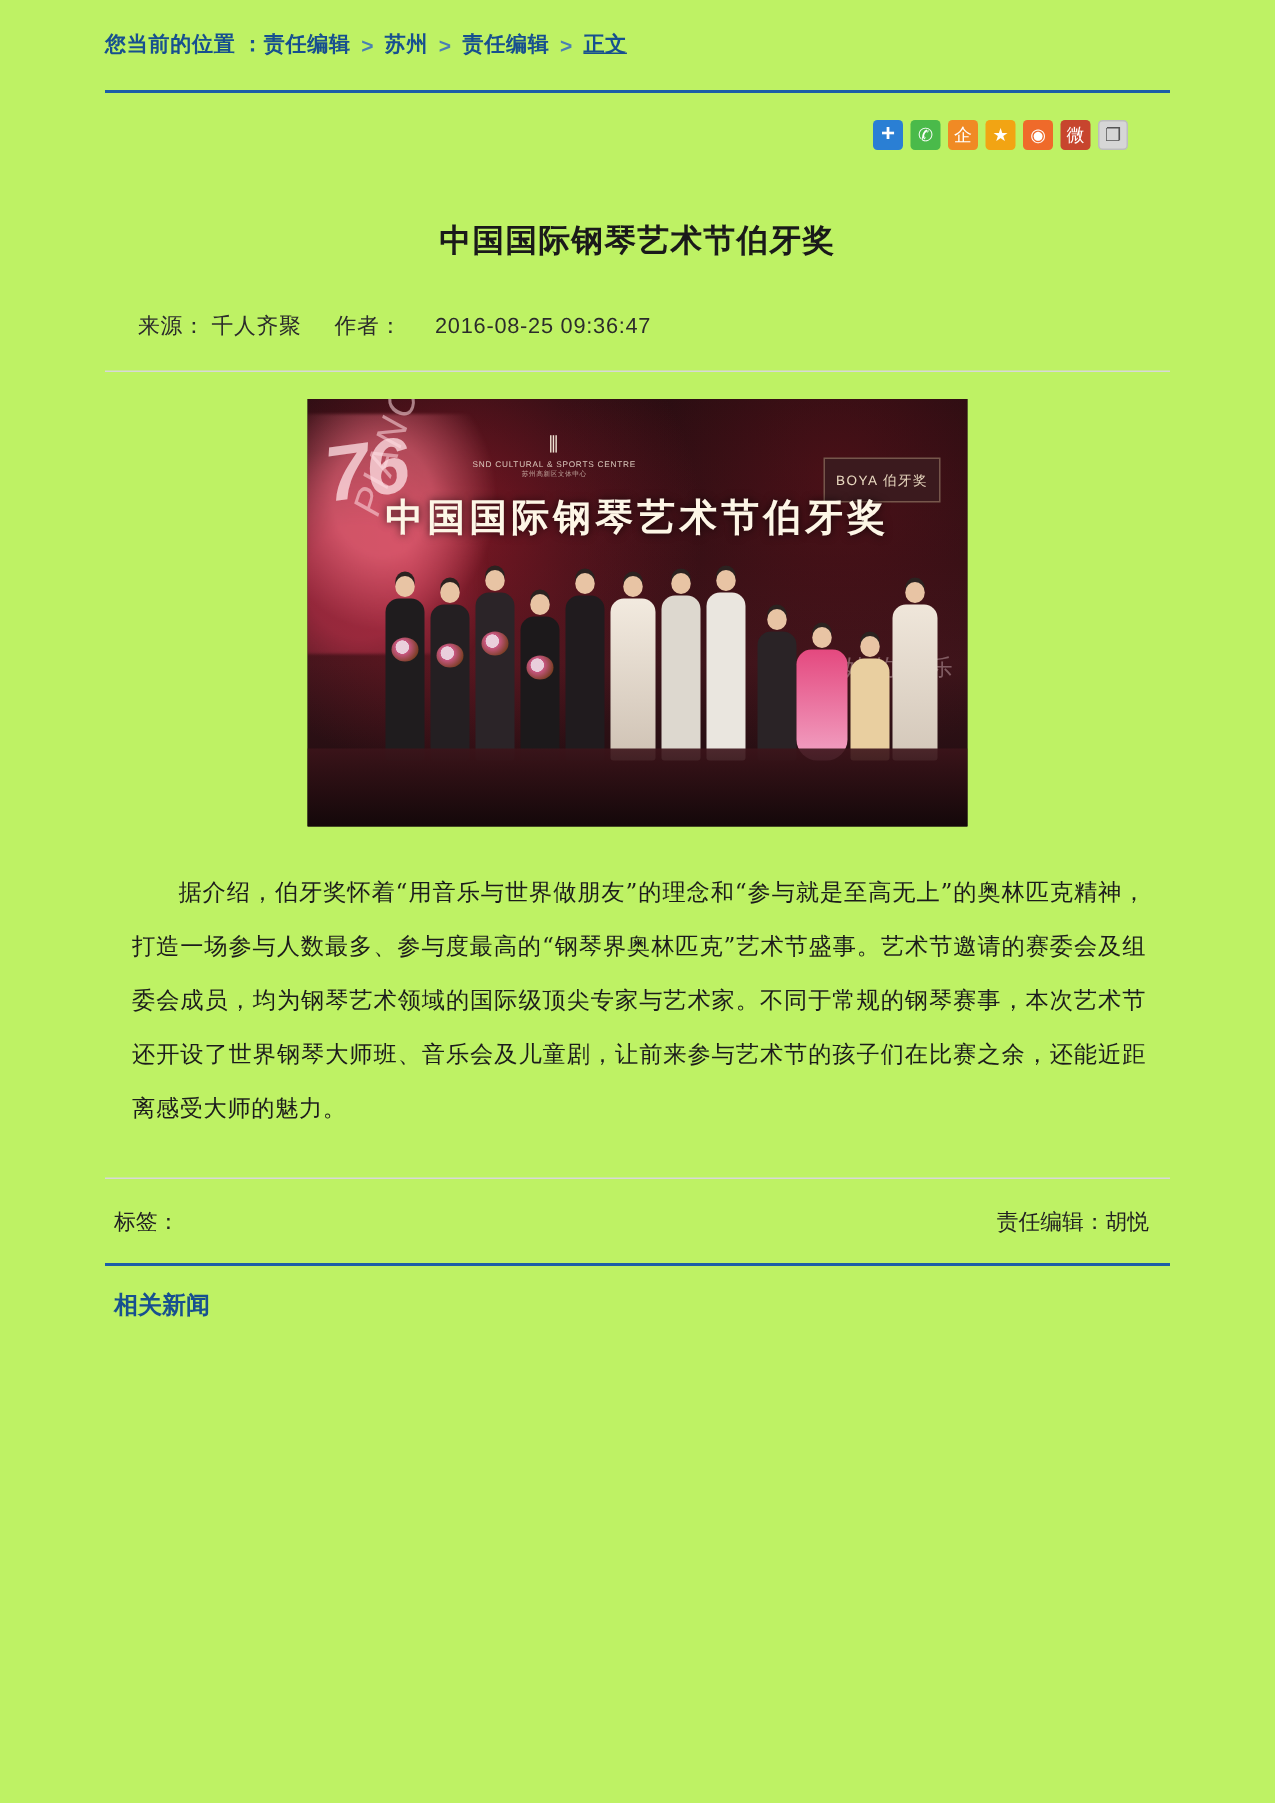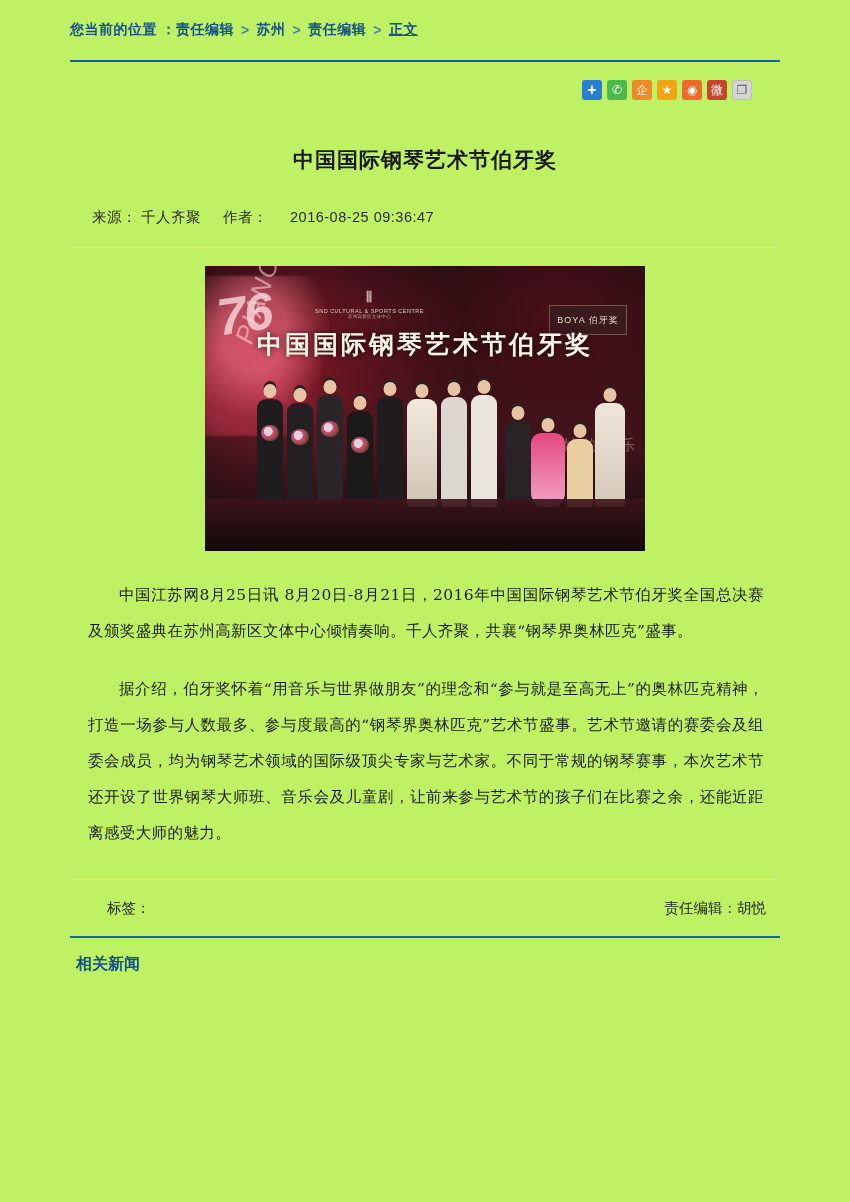--- a/index.html
+++ b/index.html
@@ -247,21 +247,20 @@
     width: 710px;
   }
   .tag-row {
     height: 56px;
     display: flex;
     align-items: center;
     justify-content: space-between;
     padding: 0 14px 0 6px;
     font-size: 14.5px;
     color: #222;
-    margin-left: 31px;
   }
   .tag-row .editor { color: #222; }
   .tag-rule2 {
     border-top: 2px solid #1b5fa8;
     width: 710px;
   }
   .related {
     padding: 16px 0 0 6px;
     font-size: 16px;
     font-weight: bold;
@@ -362,21 +361,20 @@
             </div>
           <div class="person" style="left:390px;height:104px;width:30px;background:linear-gradient(180deg,#efe6da,#d3c7b9);">
               <div class="head"></div>
             </div>
         </div>
         <div class="stage-floor"></div>
       </div>
     </div>
 
     <div class="article">
-      <p>中国江苏网8月25日讯  8月20日-8月21日，2016年中国国际钢琴艺术节伯牙奖全国总决赛及颁奖盛典在苏州高新区文体中心倾情奏响。千人齐聚，共襄“钢琴界奥林匹克”盛事。</p>
       <p>据介绍，伯牙奖怀着“用音乐与世界做朋友”的理念和“参与就是至高无上”的奥林匹克精神，打造一场参与人数最多、参与度最高的“钢琴界奥林匹克”艺术节盛事。艺术节邀请的赛委会及组委会成员，均为钢琴艺术领域的国际级顶尖专家与艺术家。不同于常规的钢琴赛事，本次艺术节还开设了世界钢琴大师班、音乐会及儿童剧，让前来参与艺术节的孩子们在比赛之余，还能近距离感受大师的魅力。</p>
     </div>
 
     <div class="tag-rule"></div>
     <div class="tag-row">
       <span>标签：</span>
       <span class="editor">责任编辑：胡悦</span>
     </div>
     <div class="tag-rule2"></div>
     <div class="related">相关新闻</div>

